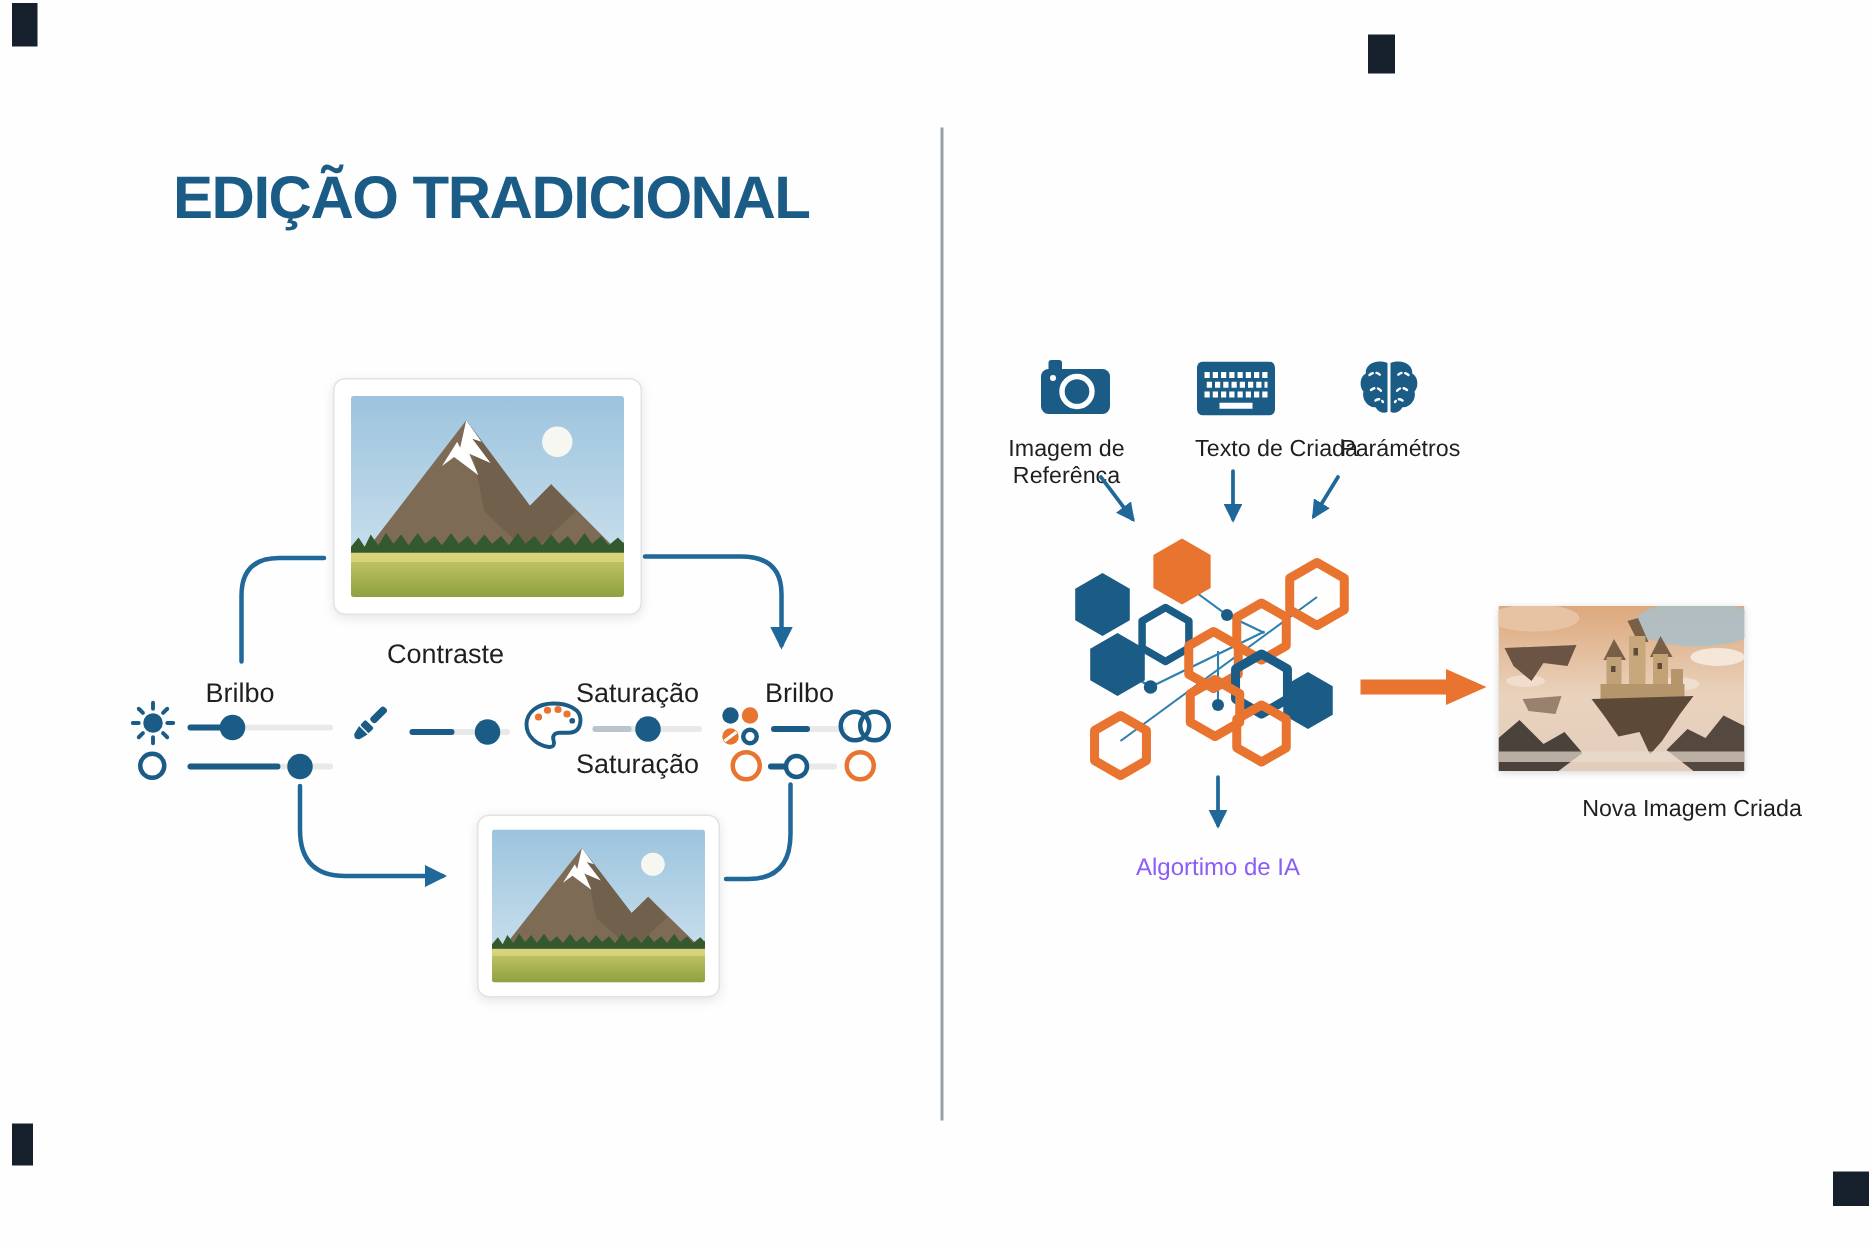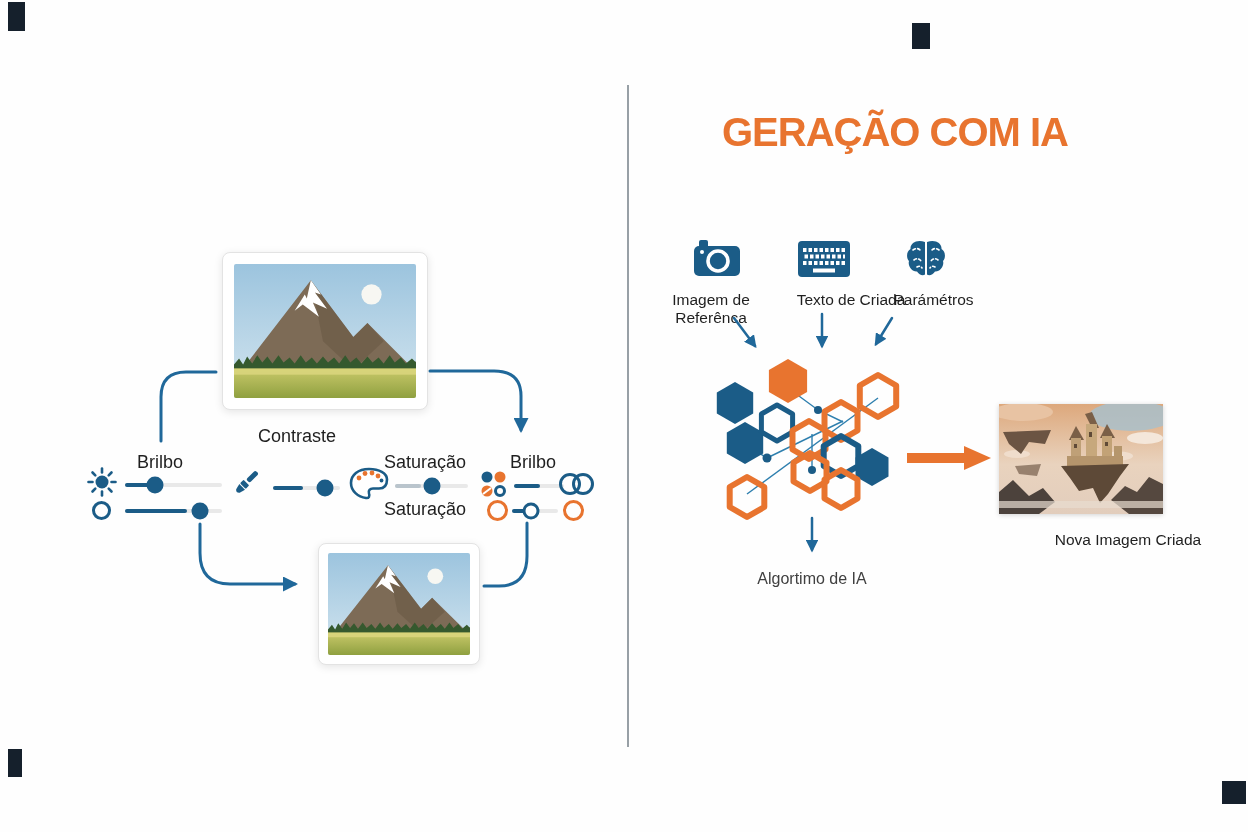--- a/index.html
+++ b/index.html
@@ -4,21 +4,21 @@
 <style>
   html,body{margin:0;padding:0;background:#ffffff;}
   #canvas{position:relative;width:1248px;height:832px;background:#fefefe;overflow:hidden;
           font-family:"Liberation Sans","DejaVu Sans",sans-serif;color:#1f1f1f;}
   .abs{position:absolute;}
   .title{font-weight:bold;font-size:40px;letter-spacing:-1px;text-align:center;line-height:1;}
   .title-left{color:#1b5c87;}
   .title-right{color:#e8742f;}
   .label{font-size:18px;text-align:center;line-height:1.15;color:#1f1f1f;}
   .label-md{font-size:15.5px;text-align:center;color:#1f1f1f;}
-  .label-lg{font-size:16px;text-align:center;color:#404040;}
+  .label-lg{font-size:16px;text-align:center;color:#8b5cf6;}
   .photo-card{background:#fff;border:1px solid #e3e3e3;border-radius:8px;
               box-shadow:0 2px 8px rgba(0,0,0,.10);}
   .photo-card svg{display:block;border-radius:2px;}
   .divider{width:2px;background:#98a0a6;}
   .slider{position:absolute;height:17px;}
   .track{position:absolute;top:7px;left:0;height:4px;width:100%;background:#e9e9e9;border-radius:2px;}
   .fill{position:absolute;top:7px;height:4px;background:#1b5c87;border-radius:2px;}
   .knob{position:absolute;top:50%;width:17px;height:17px;border-radius:50%;
         background:#1b5c87;transform:translate(-50%,-50%);}
   .knob.outline{width:11px;height:11px;background:#fff;border:3px solid #1b5c87;}
@@ -32,21 +32,21 @@
 </head>
 <body>
 
 <div id="canvas">
 
   <div class="abs corner-mark" style="left:8px;top:2px;width:17px;height:29px;"></div>
   <div class="abs corner-mark" style="left:912px;top:23px;width:18px;height:26px;"></div>
   <div class="abs corner-mark" style="left:8px;top:749px;width:14px;height:28px;"></div>
   <div class="abs corner-mark" style="left:1222px;top:781px;width:24px;height:23px;"></div>
 
-  <div class="abs title title-right" style="left:700px;top:112px;width:390px;">GERAÇÃO COM IA</div>
+  <div class="abs title title-left" style="left:105px;top:112px;width:445px;">EDIÇÃO TRADICIONAL</div>
 
   <div class="abs divider" style="left:627px;top:85px;height:662px;"></div>
 
   <div class="abs photo-card z2" style="left:222px;top:252px;width:182px;height:134px;padding:11px;">
     <div class="mountain-holder" style="width:182px;height:134px;">
   <svg viewBox="0 0 180 132" width="100%" height="100%" preserveAspectRatio="none">
     <defs>
       <linearGradient id="g-sky" x1="0" y1="0" x2="0" y2="1">
         <stop offset="0" stop-color="#9cc4de"></stop>
               <stop offset="1" stop-color="#d3e5ef"></stop>

